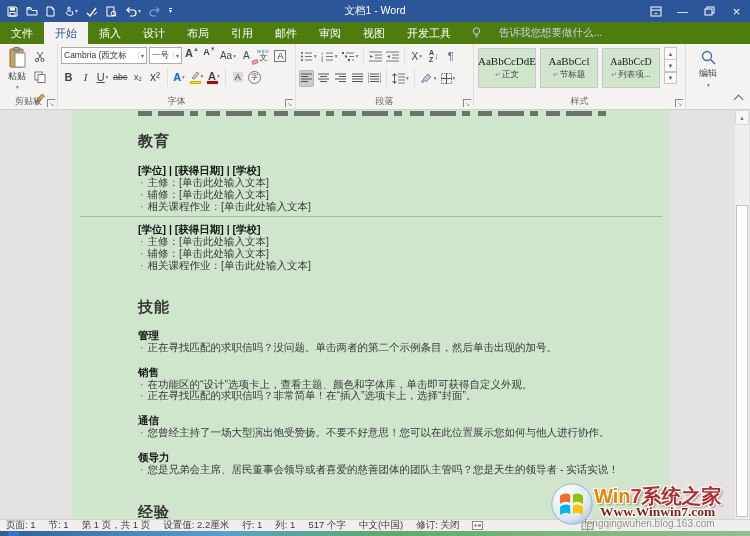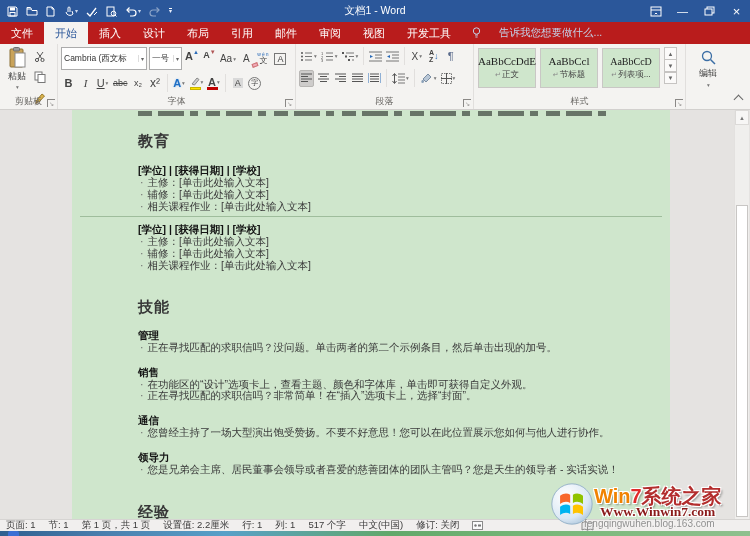--- a/index.html
+++ b/index.html
@@ -12,21 +12,21 @@
   .qat{display:flex;align-items:center;gap:8px;padding-left:7px;z-index:2}
   .qat .qi{display:flex;align-items:center;gap:1px;color:#e8eefc;font-size:10px;line-height:1}
   .qi svg{display:block}
   .qi .dd{font-size:6px;color:#cdd9ee}
   .dim{opacity:.45}
   .wtitle{position:absolute;left:0;right:0;text-align:center;font-size:10.5px;color:#fff;pointer-events:none}
   .winbtns{margin-left:auto;display:flex;z-index:2}
   .wb{width:27px;height:22px;display:flex;align-items:center;justify-content:center;color:#fff;font-size:11px}
 
   
-  .tabrow{position:absolute;top:22px;left:0;right:0;height:22px;background:#b91c1c;display:flex;align-items:stretch;color:#fff}
+  .tabrow{position:absolute;top:22px;left:0;right:0;height:22px;background:#4d7c0f;display:flex;align-items:stretch;color:#fff}
   .tab{display:flex;align-items:center;padding:0 11px;font-size:11px;white-space:nowrap}
   .tab.active{background:#f4f3f1;color:#2b579a}
   .tellme{display:flex;align-items:center;gap:18px;margin-left:10px;font-size:10.5px;color:#c3d0e6;white-space:nowrap}
   .tr-right{margin-left:auto;display:flex;align-items:stretch}
   .signin{display:flex;align-items:center;font-size:10.5px;padding:0 14px}
   .share{display:flex;align-items:center;gap:5px;font-size:10.5px;padding:0 13px;background:rgba(0,0,0,.16)}
 
   
   .ribbon{position:absolute;top:44px;left:0;right:0;height:66px;background:#f4f3f1;border-bottom:1px solid #d2d0ce;display:flex}
   .rgroup{position:relative;display:flex;flex-direction:column;border-right:1px solid #e1dfdd;padding-top:2px}
@@ -35,21 +35,21 @@
   .rrow{display:flex;align-items:center;gap:2px;padding:0 3px}
   .rb{height:17px;min-width:15px;display:flex;align-items:center;justify-content:center;font-size:10px;color:#444;padding:0 1px;border-radius:2px;white-space:nowrap}
   .rb .dd,.dd2{font-size:5.5px;color:#777;margin-left:1px}
   .sep{width:1px;height:18px;background:#e1dfdd;margin:0 2px}
   .sel{background:#cecccb;border:1px solid #b8b6b4}
   
   .g-clip{width:58px}
   .pastebtn{position:absolute;left:3px;top:3px;width:28px;height:48px;display:flex;flex-direction:column;align-items:center;justify-content:flex-start;gap:1px;font-size:9px;color:#444;border-radius:2px}
   .clipcol{position:absolute;left:34px;top:4px;display:flex;flex-direction:column;gap:3px}
   
-  .combo{height:23px;background:#fff;border:1px solid #ababab;display:flex;align-items:center;font-size:8.5px;color:#333;padding:0 2px;white-space:nowrap;overflow:hidden}
+  .combo{height:17px;background:#fff;border:1px solid #ababab;display:flex;align-items:center;font-size:8.5px;color:#333;padding:0 2px;white-space:nowrap;overflow:hidden}
   .combo .dd{margin-left:auto;font-size:6px;color:#666;padding-left:2px;border-left:1px solid #ddd}
   .bB{font-weight:bold;font-size:11px}
   .bI{font-style:italic;font-family:"Liberation Serif",serif;font-size:11px}
   .bU{text-decoration:underline;font-size:11px}
   .babc{text-decoration:line-through;font-size:9px}
   .fx{color:#1f6fc4;font-weight:bold;font-size:11px;text-shadow:0 0 2px #9cc4ee}
   .hl{position:relative;padding-bottom:3px}
   .hl .bar{position:absolute;left:1px;right:3px;bottom:2px;height:3px;background:#ffe400;border:1px solid #c9b400}
   .fc{position:relative;font-weight:bold;font-size:11px;padding-bottom:3px}
   .fc .bar{position:absolute;left:1px;right:3px;bottom:2px;height:3px;background:#c00000}

